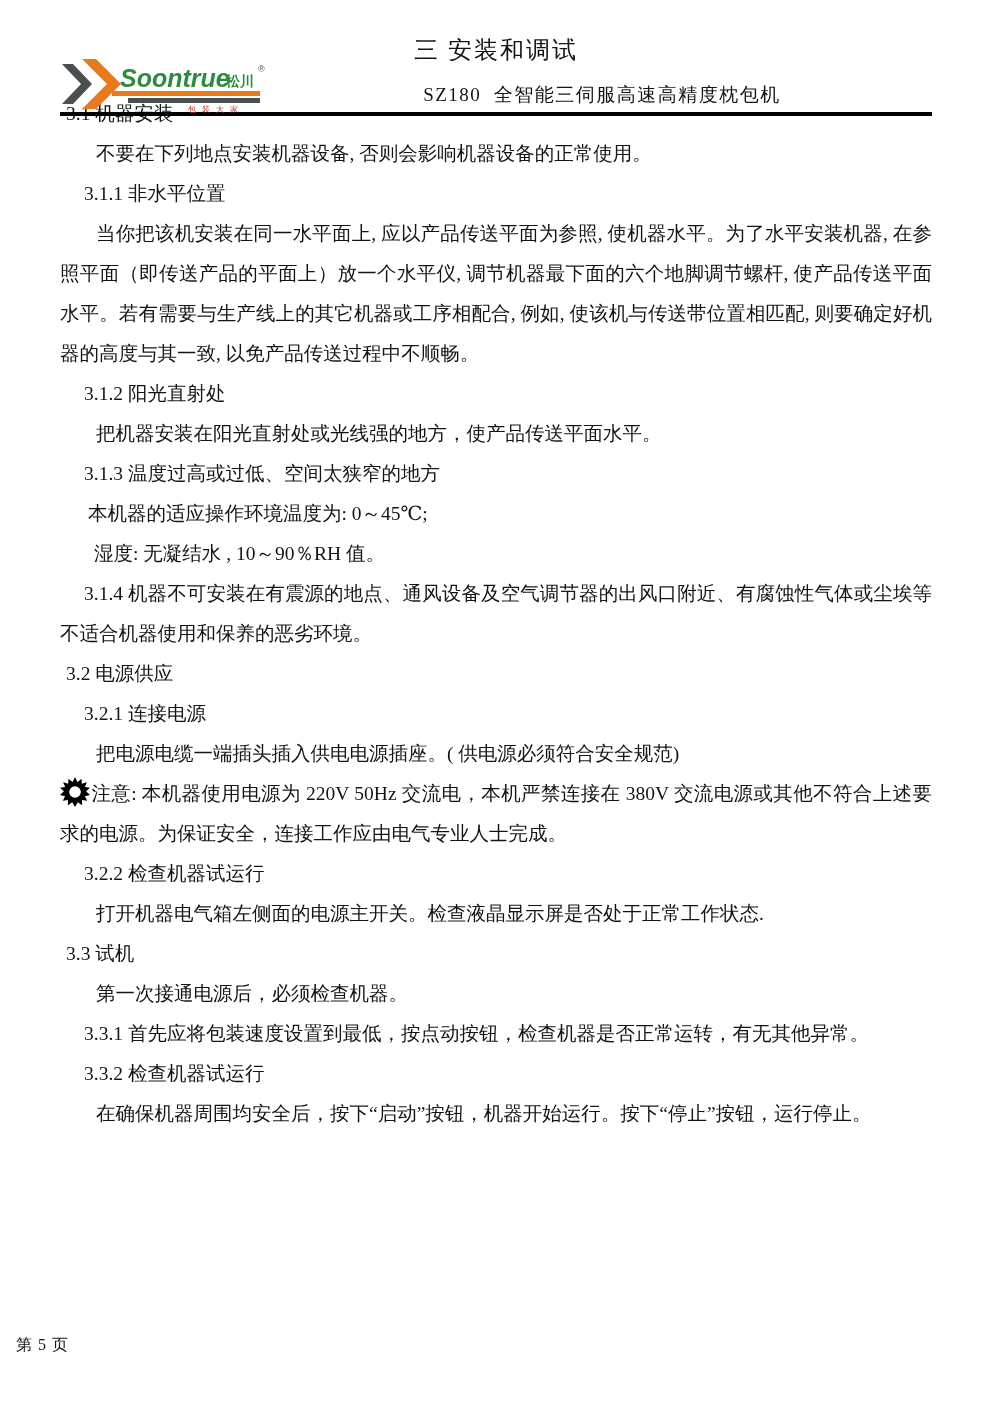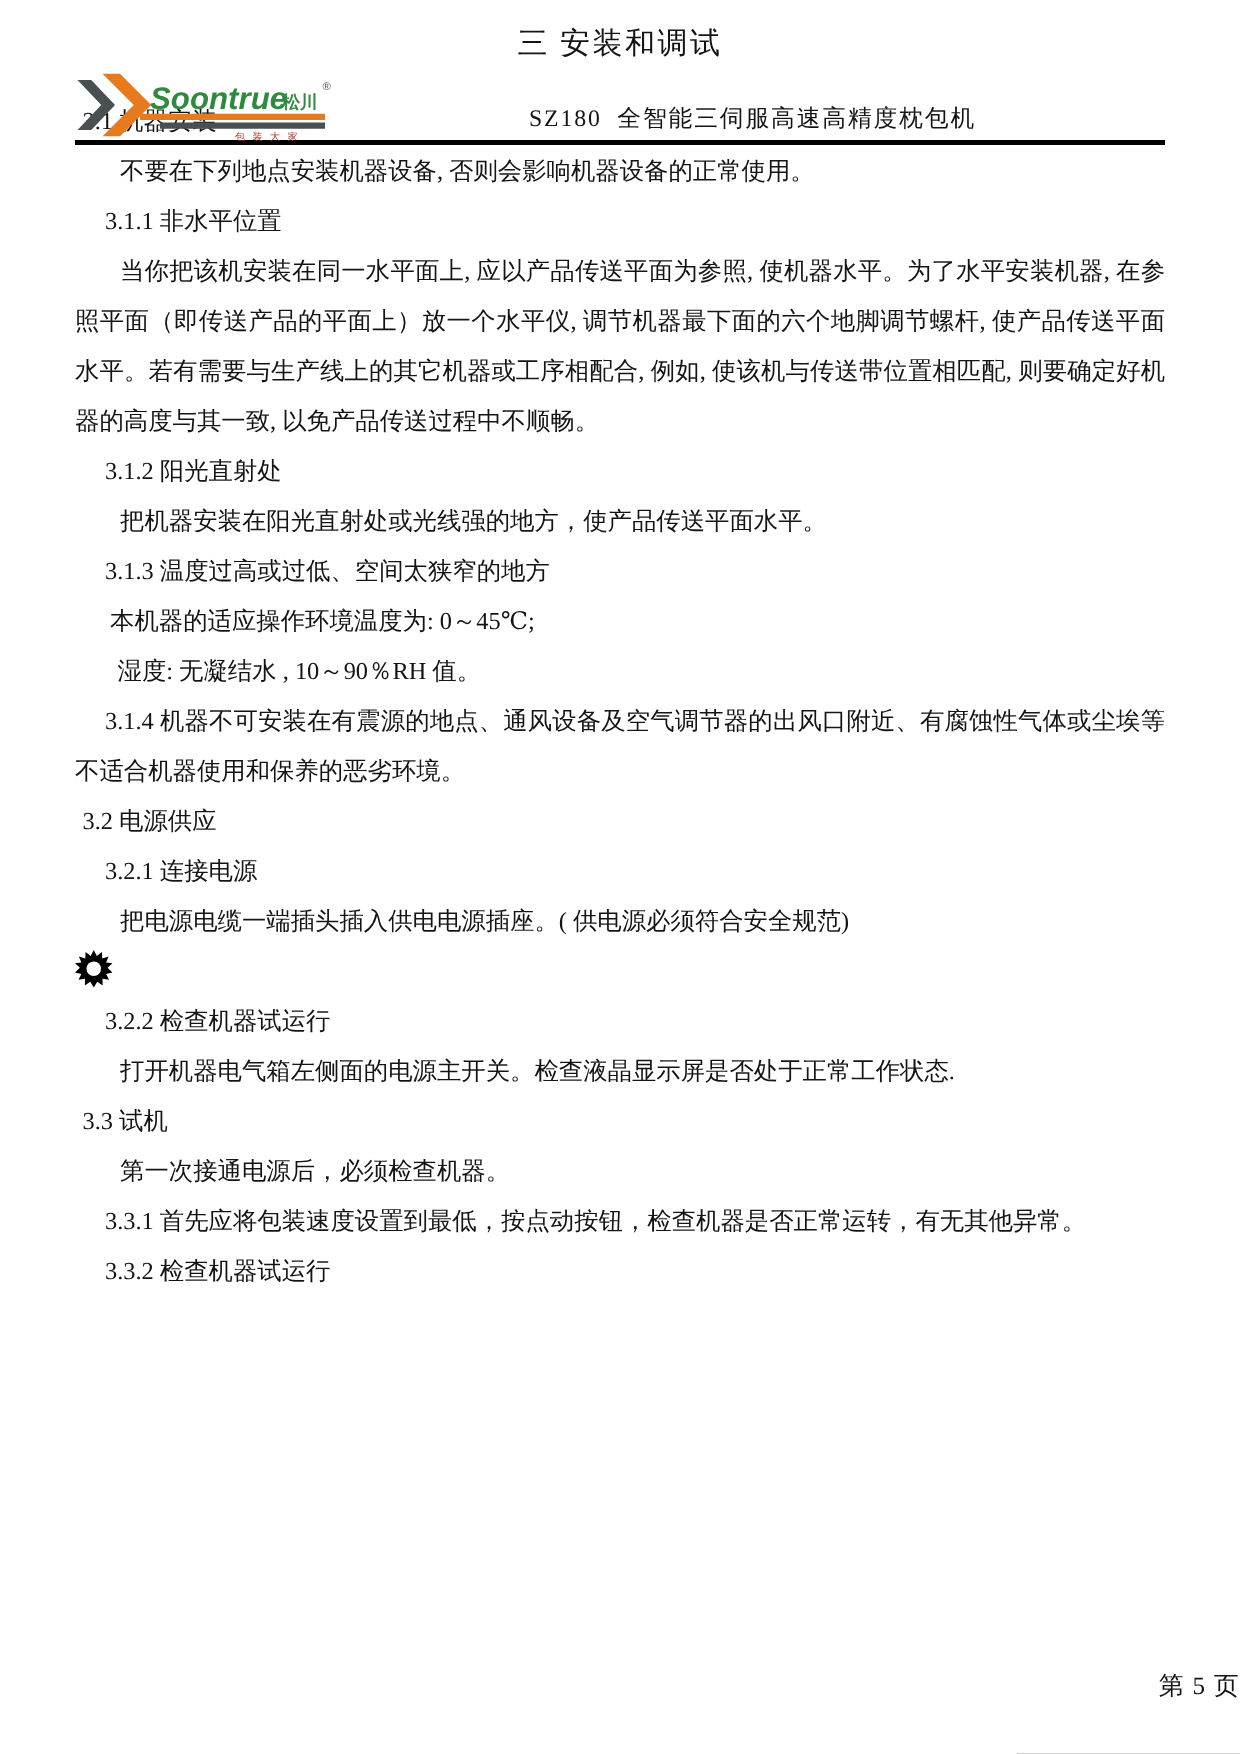--- a/index.html
+++ b/index.html
@@ -23,21 +23,21 @@
   .doc-title {
     flex:1 1 auto;
     text-align:center;
     font-size:19px;
     letter-spacing:1.5px;
     padding-bottom:4px;
     white-space:pre;
   }
   
   .chapter-title {
-    margin-top:18px;
+    margin-top:34px;
     text-align:center;
     font-size:24px;
     letter-spacing:2px;
   }
   
   .content {
     margin:28px 60px 0 60px;
     font-size:19.5px;
     line-height:40px;
   }
@@ -48,23 +48,23 @@
   .pj   { text-indent:36px; text-align:justify; }
   .p314 { text-indent:24px; text-align:justify; }
   .p331 { padding-left:24px; }
   .ptmp { padding-left:28px; }
   .phum { padding-left:34px; }
   .note { text-align:justify; }
   .burst { display:inline-block; width:30px; height:30px; vertical-align:-7px; margin-right:1px; }
   .burst svg { display:block; width:30px; height:30px; }
   
   .footer {
-    position:absolute; top:1335px; left:0; right:0;
-    text-align:right;
-    font-size:20px;
+    position:absolute; top:1335px; left:16px; right:0;
+    text-align:left;
+    font-size:16px;
     letter-spacing:1px;
     white-space:pre;
   }
 </style>
 </head>
 <body>
 
 <div class="page">
 
   <div class="header">
@@ -93,24 +93,25 @@
       <div class="blk h3"><span>3.1.3 温度过高或过低、空间太狭窄的地方</span></div>
       <div class="blk ptmp"><span>本机器的适应操作环境温度为: 0～45℃;</span></div>
       <div class="blk phum"><span>湿度: 无凝结水 , 10～90％RH 值。</span></div>
       <div class="blk p314"><span>3.1.4 机器不可安装在有震源的地点、通风设备及空气调节器的出风口附近、有腐蚀性气体或尘埃等不适合机器使用和保养的恶劣环境。</span></div>
       <div class="blk h2"><span>3.2 电源供应</span></div>
       <div class="blk h3"><span>3.2.1 连接电源</span></div>
       <div class="blk p"><span>把电源电缆一端插头插入供电电源插座。( 供电源必须符合安全规范)</span></div>
       <div class="blk note"><span class="burst"><svg viewBox="0 0 32 32" xmlns="http://www.w3.org/2000/svg">
             <path fill="#000" d="M16,0 L18.6,5.2 L23,1.8 L23.2,7.3 L28.7,5.5 L26.5,10.6 L32,11.4 L27.8,15.1 L32,19.2 L26.6,20.4 L29,25.4 L23.5,24.6 L23.6,30.2 L19,27 L16,32 L13,27 L8.4,30.2 L8.5,24.6 L3,25.4 L5.4,20.4 L0,19.2 L4.2,15.1 L0,11.4 L5.5,10.6 L3.3,5.5 L8.8,7.3 L9,1.8 L13.4,5.2 Z"></path>
             <circle cx="16" cy="16" r="6.2" fill="#fff"></circle>
-          </svg></span></div>
+          </svg></span><span>注意: 本机器使用电源为 220V 50Hz 交流电，本机严禁连接在 380V 交流电源或其他不符合上述要求的电源。为保证安全，连接工作应由电气专业人士完成。</span></div>
       <div class="blk h3"><span>3.2.2 检查机器试运行</span></div>
       <div class="blk p"><span>打开机器电气箱左侧面的电源主开关。检查液晶显示屏是否处于正常工作状态.</span></div>
       <div class="blk h2"><span>3.3 试机</span></div>
       <div class="blk p"><span>第一次接通电源后，必须检查机器。</span></div>
       <div class="blk p331"><span>3.3.1 首先应将包装速度设置到最低，按点动按钮，检查机器是否正常运转，有无其他异常。</span></div>
       <div class="blk h3"><span>3.3.2 检查机器试运行</span></div>
+      <div class="blk pj"><span>在确保机器周围均安全后，按下“启动”按钮，机器开始运行。按下“停止”按钮，运行停止。</span></div>
     </div>
 
   <div class="footer">第 5 页</div>
 
 </div>
 
 </body></html>

